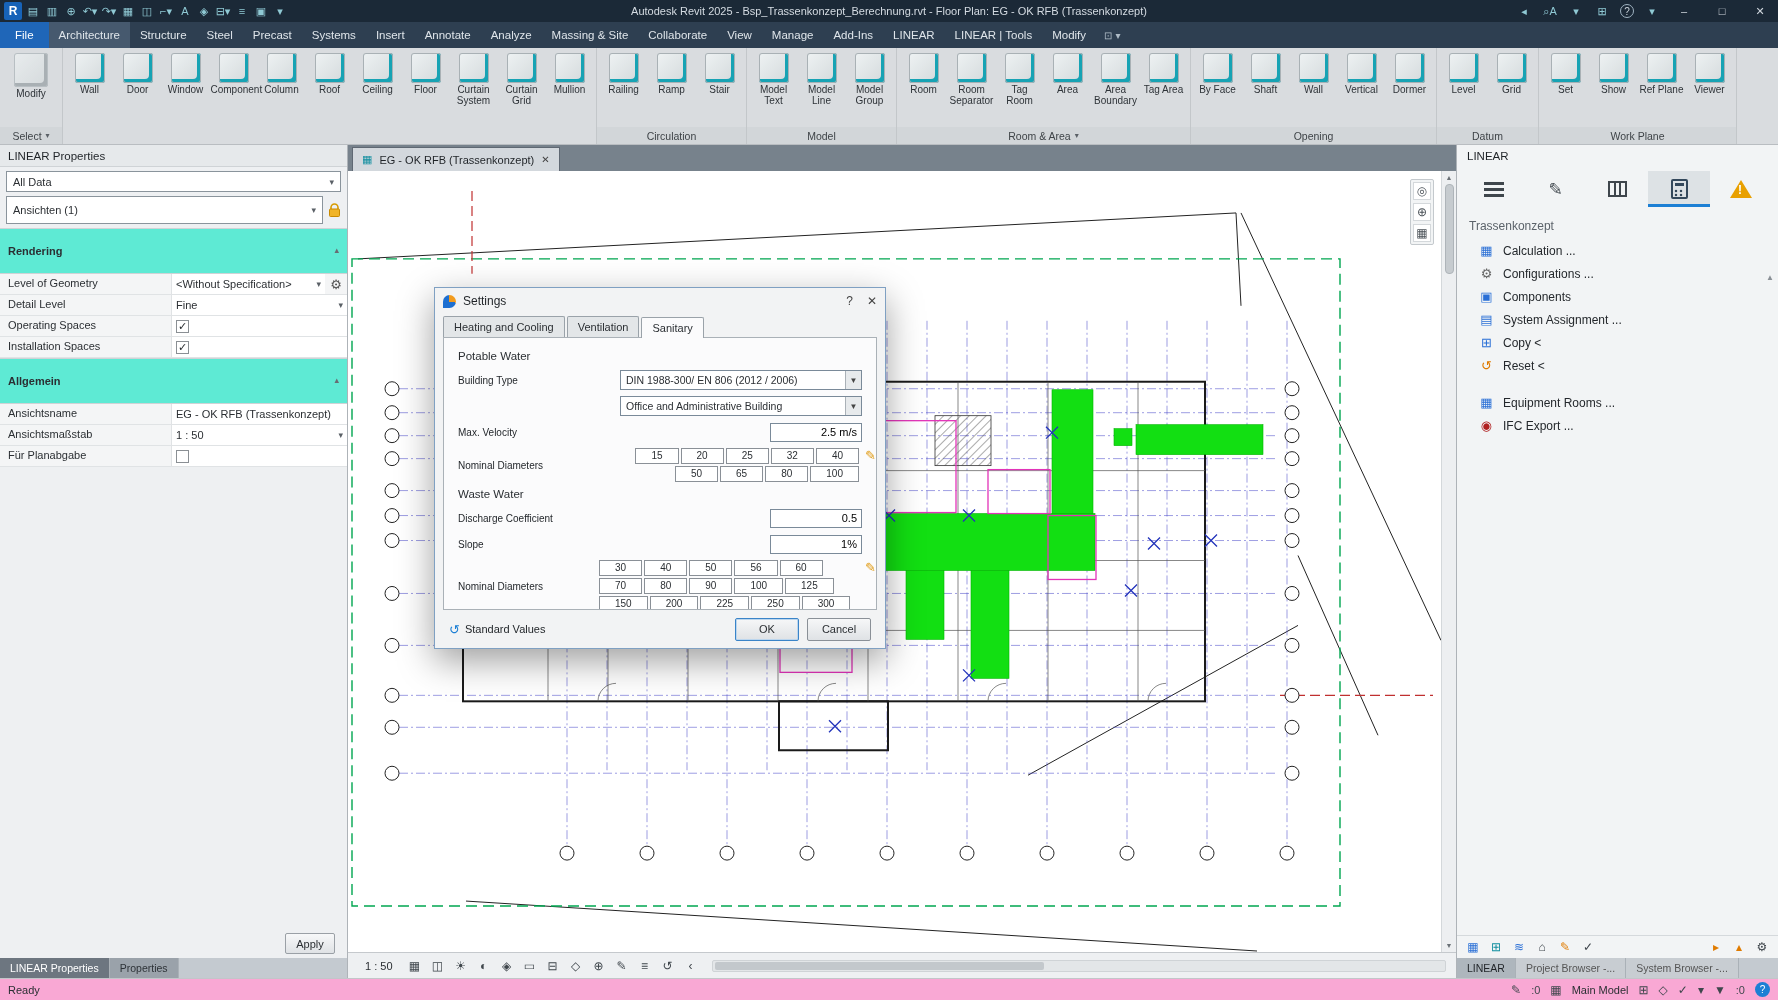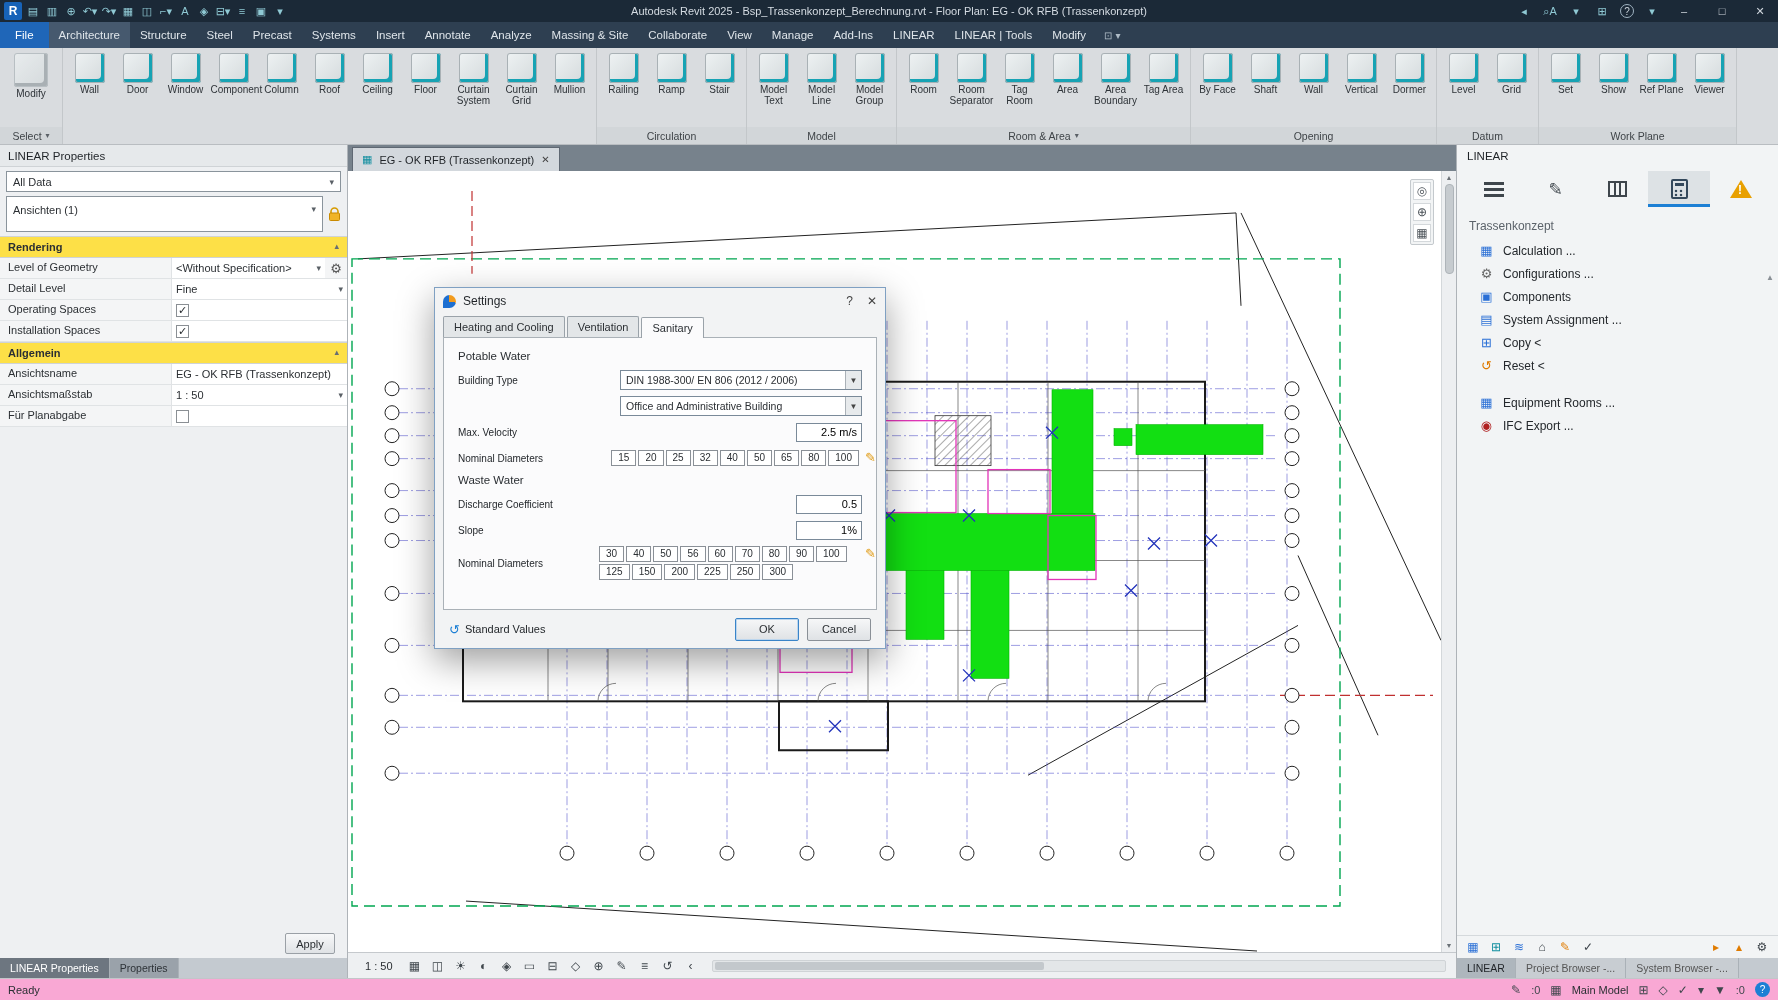--- a/index.html
+++ b/index.html
@@ -36,23 +36,23 @@
   .panel.select .rbtn{width:56px}
   .panel.select .rbtn-icon{width:34px;height:34px;box-shadow:inset 0 0 0 1px #aeb6ba, inset -5px -5px 0 -1px #9aa2a6;opacity:.75}
   .pl-caret{font-size:8px;color:#5a6066}
 
   
   .leftpanel{position:absolute;top:145px;left:0;width:348px;bottom:22px;background:#eef0f2;border-right:1px solid #aeb3b8;display:flex;flex-direction:column;z-index:5}
   .lp-header{height:22px;display:flex;align-items:center;padding:0 8px;font-size:11.5px;color:#1f2327;background:#e6e9eb;border-bottom:1px solid #cfd3d6}
   .lp-combo{margin:4px 6px 2px;height:21px;background:#fff;border:1px solid #8a949c;display:flex;align-items:center;padding:0 6px;font-size:11px}
   .lp-combo .chev{margin-left:auto;color:#5a6066;font-size:9px}
   .lp-sel-row{display:flex;align-items:center;margin:2px 6px 4px;gap:5px}
-  .lp-sel{flex:1;height:36px;background:#fff;border:1px solid #8a949c;display:flex;align-items:flex-start;padding:7px 6px}
+  .lp-sel{flex:1;height:28px;background:#fff;border:1px solid #8a949c;display:flex;align-items:center;padding:0 6px}
   .lp-sel .chev{margin-left:auto;color:#5a6066;font-size:9px}
-  .sect{background:#fde047;font-weight:bold;padding:4px 8px;display:flex;border-top:1px solid #cfd3d6;border-bottom:1px solid #cfd3d6}
+  .sect{background:#5eead4;font-weight:bold;padding:16px 8px;display:flex;border-top:1px solid #cfd3d6;border-bottom:1px solid #cfd3d6}
   .sect .arr{margin-left:auto;font-size:9px;color:#676d73;font-weight:normal}
   .prow{display:grid;grid-template-columns:172px 1fr;min-height:21px;border-bottom:1px solid #e0e3e5;background:#f4f5f6;position:relative}
   .plabel{padding:3px 8px;border-right:1px solid #e0e3e5;white-space:nowrap;overflow:hidden}
   .pvalue{background:#fff;padding:2px 4px;display:flex;align-items:center;white-space:nowrap;overflow:hidden}
   .pvalue .chev{margin-left:auto;color:#5a6066;font-size:9px}
   .prow.with-gear{grid-template-columns:172px 1fr 22px}
   .cb{width:13px;height:13px;border:1px solid #8a8f94;background:#fff;display:flex;align-items:center;justify-content:center;font-size:11px;color:#24282c;line-height:1}
   .lp-fill{flex:1}
   .apply-row{display:flex;justify-content:flex-end;padding:4px 12px}
   .apply-btn{width:50px;height:21px;background:linear-gradient(#f7f8f9,#dfe2e5);border:1px solid #9aa0a6;border-radius:2px;font-size:11px;display:flex;align-items:center;justify-content:center}
@@ -126,24 +126,24 @@
   .dlg-tabs{display:flex;padding:2px 8px 0;gap:2px}
   .dtab{padding:4px 10px;border:1px solid #9aa2a9;border-bottom:none;background:#e3e6e8;border-radius:2px 2px 0 0;font-size:11px}
   .dtab.active{background:#fbfbfc;position:relative;top:1px}
   .dlg-page{flex:1;margin:0 8px;border:1px solid #aab1b7;background:#fbfbfc;padding:10px 14px 6px;overflow:hidden}
   .dheading{font-weight:normal;font-size:11.5px;margin:2px 0 8px}
   .drow{display:grid;grid-template-columns:140px 1fr;align-items:center;margin-bottom:6px;min-height:20px}
   .dlabel{font-size:10px;color:#24282c}
   .dctrl{display:flex;justify-content:flex-end;align-items:flex-start;gap:3px}
   .combo{width:242px;height:20px;background:#fff;border:1px solid #7a8a99;display:flex;align-items:center;font-size:10.5px;padding-left:5px;white-space:nowrap;overflow:hidden}
   .combo .cbtn{margin-left:auto;width:16px;height:100%;background:#e7eaec;border-left:1px solid #aab1b7;display:flex;align-items:center;justify-content:center;font-size:8px;color:#444}
-  .dinput{width:66px;height:19px;border:1px solid #7a8a99;background:#fff;font-size:11px;text-align:right;padding:0 4px;font-family:"Liberation Sans",sans-serif}
+  .dinput{width:92px;height:19px;border:1px solid #7a8a99;background:#fff;font-size:11px;text-align:right;padding:0 4px;font-family:"Liberation Sans",sans-serif}
   .chips{width:262px;display:flex;flex-wrap:wrap;row-gap:2px}
   .chips.right{justify-content:flex-end}
-  .chip{border:1px solid #8a9097;background:#fff;font-size:10px;padding:1px 6px;margin:0 1px;line-height:12px;min-width:14px;text-align:center}
+  .chip{border:1px solid #8a9097;background:#fff;font-size:10px;padding:1px 15px;margin:0 1px;line-height:12px;min-width:14px;text-align:center}
   .pencil{font-size:13px;color:#e09a12;margin-left:2px}
   .dlg-footer{height:38px;display:flex;align-items:center;padding:0 14px;gap:8px}
   .std-values{display:flex;align-items:center;gap:5px;font-size:11px;color:#24282c}
   .std-icon{color:#1c7fd4;font-size:13px}
   .dlg-footer .spacer{flex:1}
   .dbtn{width:64px;height:23px;background:linear-gradient(#f6f7f8,#dfe2e5);border:1px solid #8a9097;border-radius:2px;display:flex;align-items:center;justify-content:center;font-size:11px}
   .dbtn.primary{border:1px solid #3a84c8;box-shadow:0 0 0 1px #bcd6ee inset}
 
   
   .gridline{stroke:#4646c8;stroke-width:0.7;stroke-dasharray:9 3 2 3;opacity:.75}

